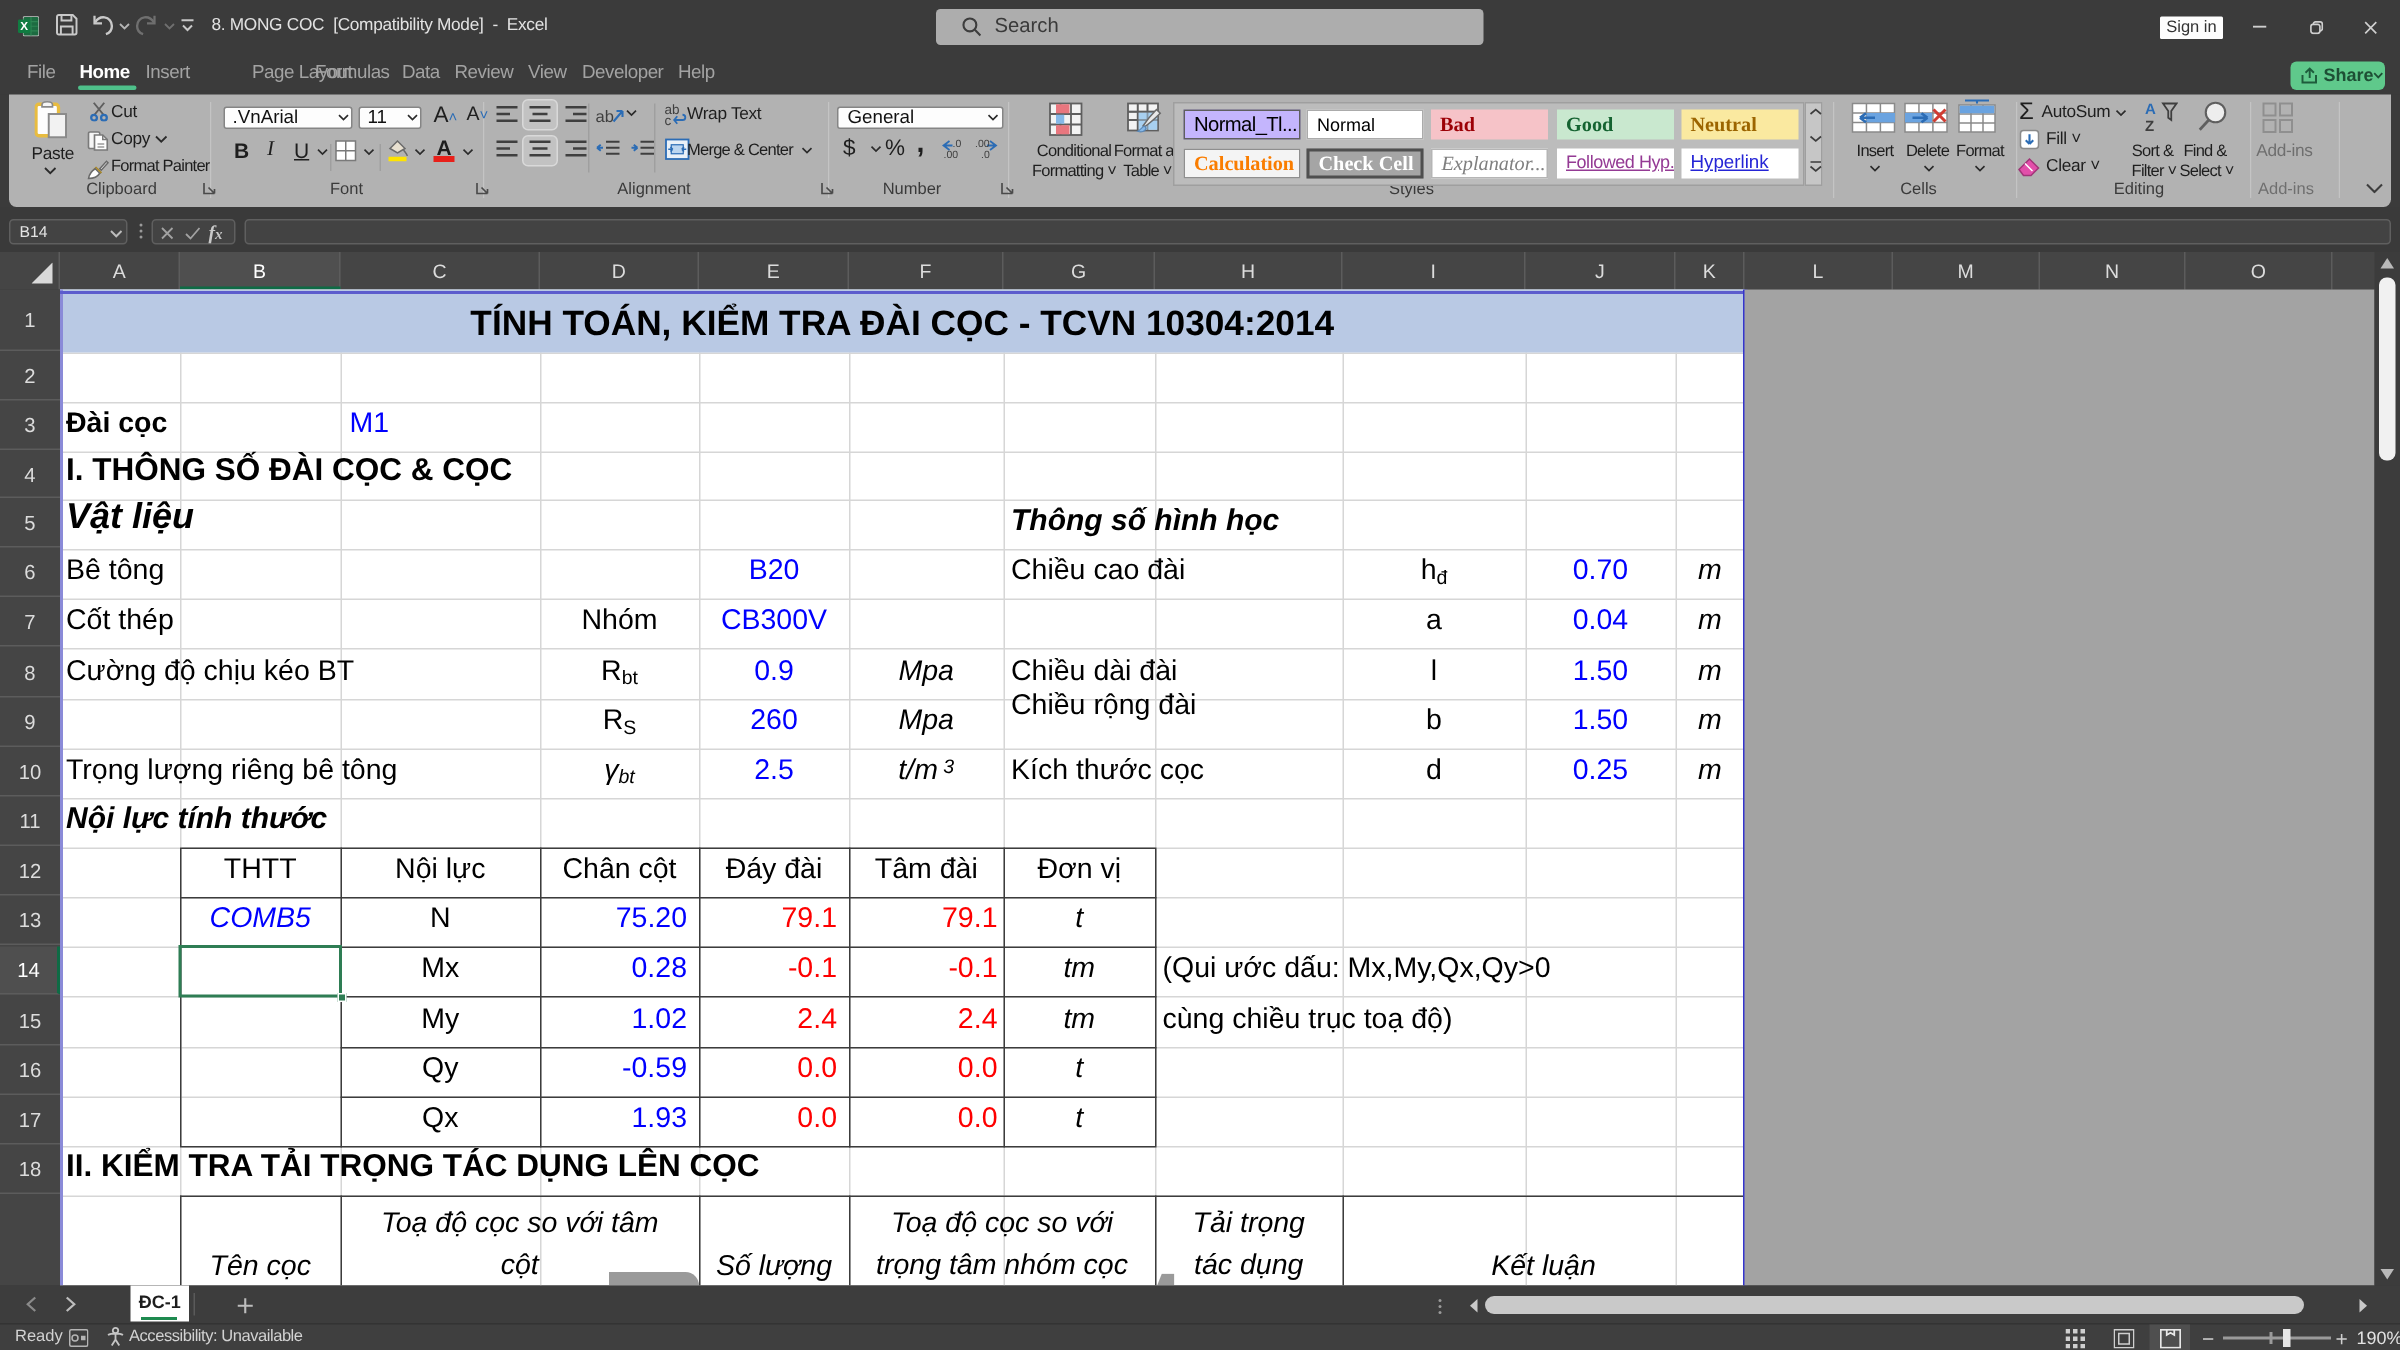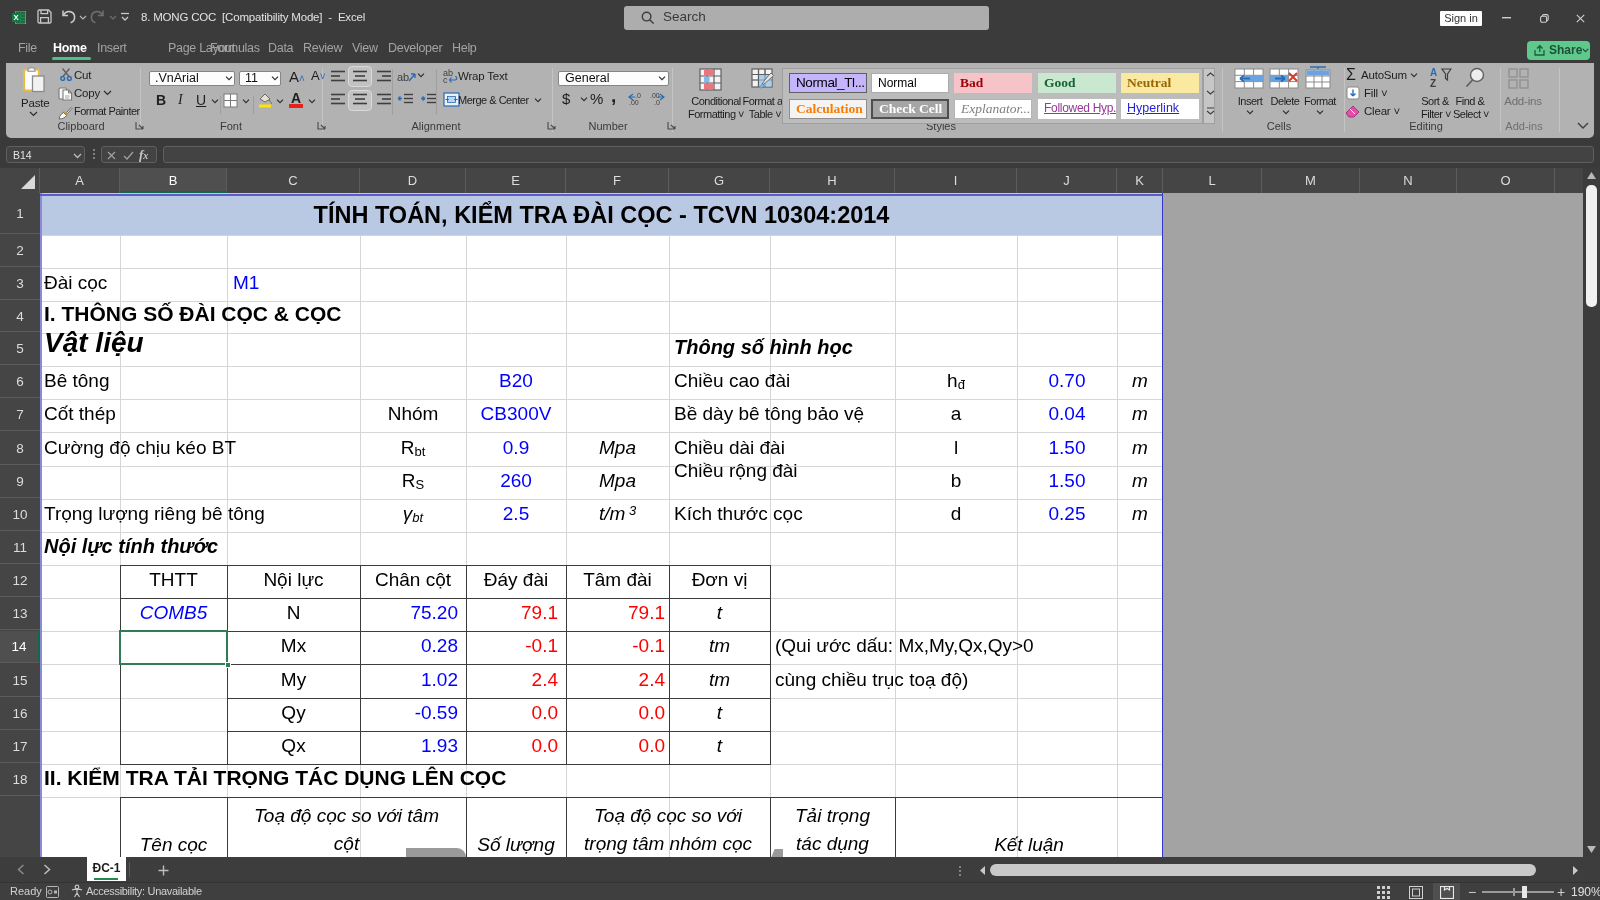--- a/index.html
+++ b/index.html
@@ -575,35 +575,34 @@
   <div class="bord" style="left:187px;top:538px;width:544px;height:1.3px;"></div>
 
   <div class="bord" style="left:80px;top:604px;width:1044px;height:1.3px;"></div>
   <div class="bord" style="left:80px;top:604px;width:1.3px;height:60px;"></div>
   <div class="bord" style="left:187px;top:604px;width:1.3px;height:60px;"></div>
   <div class="bord" style="left:426px;top:604px;width:1.3px;height:60px;"></div>
   <div class="bord" style="left:526px;top:604px;width:1.3px;height:60px;"></div>
   <div class="bord" style="left:730px;top:604px;width:1.3px;height:60px;"></div>
   <div class="bord" style="left:855px;top:604px;width:1.3px;height:60px;"></div>
 
-  <div class="ct" style="left:4px;top:75px;width:200px;height:32px;">Đài cọc</div>
+  <div class="ct" style="left:4px;top:75px;width:200px;height:32px;font-weight:bold;">Đài cọc</div>
   <div class="ct blue" style="left:193px;top:75px;width:120px;height:32px;">M1</div>
   <div class="ct" style="left:4px;top:108px;width:600px;height:31px;font-weight:bold;font-size:21px;">I. THÔNG SỐ ĐÀI CỌC &amp; CỌC</div>
-  <div class="ct" style="left:4px;top:140px;width:300px;height:32px;font-weight:bold;font-style:italic;font-size:28px;">Vật liệu</div>
+  <div class="ct" style="left:4px;top:140px;width:300px;height:32px;font-weight:bold;font-style:italic;font-size:24px;">Vật liệu</div>
   <div class="ct" style="left:634px;top:140px;width:300px;height:32px;font-weight:bold;font-style:italic;font-size:20px;">Thông số hình học</div>
   <div class="ct" style="left:4px;top:173px;width:300px;height:32px;">Bê tông</div>
   <div class="ct cc blue" style="left:426px;top:173px;width:100px;height:32px;">B20</div>
   <div class="ct" style="left:634px;top:173px;width:300px;height:32px;">Chiều cao đài</div>
   <div class="ct cc" style="left:855px;top:173px;width:122px;height:32px;">h<sub style="font-size:13px;">đ</sub></div>
   <div class="ct cc blue" style="left:977px;top:173px;width:100px;height:32px;">0.70</div>
   <div class="ct cc" style="left:1077px;top:173px;width:46px;height:32px;font-style:italic;">m</div>
   <div class="ct" style="left:4px;top:206px;width:300px;height:32px;">Cốt thép</div>
   <div class="ct cc" style="left:320px;top:206px;width:106px;height:32px;">Nhóm</div>
   <div class="ct cc blue" style="left:426px;top:206px;width:100px;height:32px;">CB300V</div>
-  <div class="ct" style="left:634px;top:206px;width:300px;height:32px;">Bề dày bê tông bảo vệ</div>
   <div class="ct cc" style="left:855px;top:206px;width:122px;height:32px;">a</div>
   <div class="ct cc blue" style="left:977px;top:206px;width:100px;height:32px;">0.04</div>
   <div class="ct cc" style="left:1077px;top:206px;width:46px;height:32px;font-style:italic;">m</div>
   <div class="ct" style="left:4px;top:239px;width:300px;height:33px;">Cường độ chịu kéo BT</div>
   <div class="ct cc" style="left:320px;top:239px;width:106px;height:33px;">R<sub style="font-size:13px;">bt</sub></div>
   <div class="ct cc blue" style="left:426px;top:239px;width:100px;height:33px;">0.9</div>
   <div class="ct cc" style="left:526px;top:239px;width:103px;height:33px;font-style:italic;">Mpa</div>
   <div class="ct" style="left:634px;top:239px;width:300px;height:33px;">Chiều dài đài</div>
   <div class="ct cc" style="left:855px;top:239px;width:122px;height:33px;">l</div>
   <div class="ct cc blue" style="left:977px;top:239px;width:100px;height:33px;">1.50</div>

